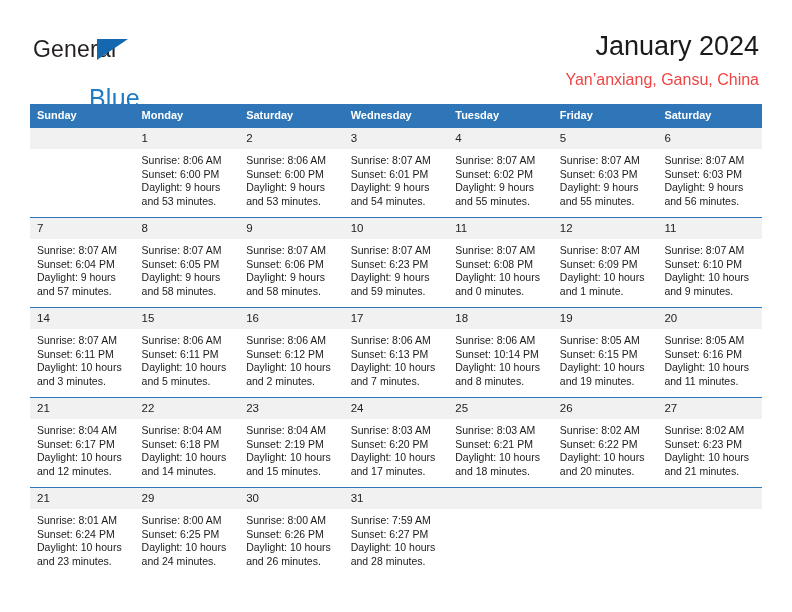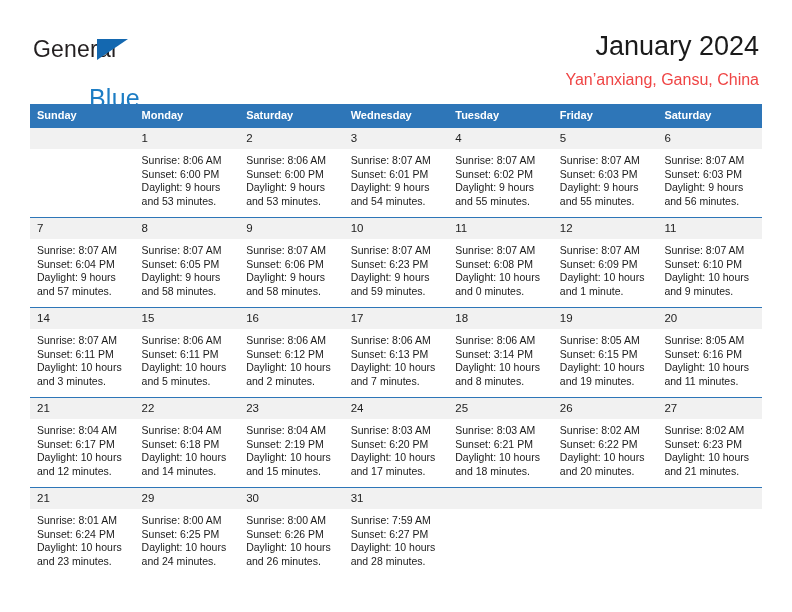--- a/index.html
+++ b/index.html
@@ -332,21 +332,21 @@
             <div>Sunrise: 8:06 AM</div>
             <div>Sunset: 6:13 PM</div>
             <div>Daylight: 10 hours</div>
             <div>and 7 minutes.</div>
           </div>
         </td>
         <td>
           <div class="daynum">18</div>
           <div class="cell-body">
             <div>Sunrise: 8:06 AM</div>
-            <div>Sunset: 3:14 PM</div>
+            <div>Sunset: 10:14 PM</div>
             <div>Daylight: 10 hours</div>
             <div>and 8 minutes.</div>
           </div>
         </td>
         <td>
           <div class="daynum">19</div>
           <div class="cell-body">
             <div>Sunrise: 8:05 AM</div>
             <div>Sunset: 6:15 PM</div>
             <div>Daylight: 10 hours</div>

